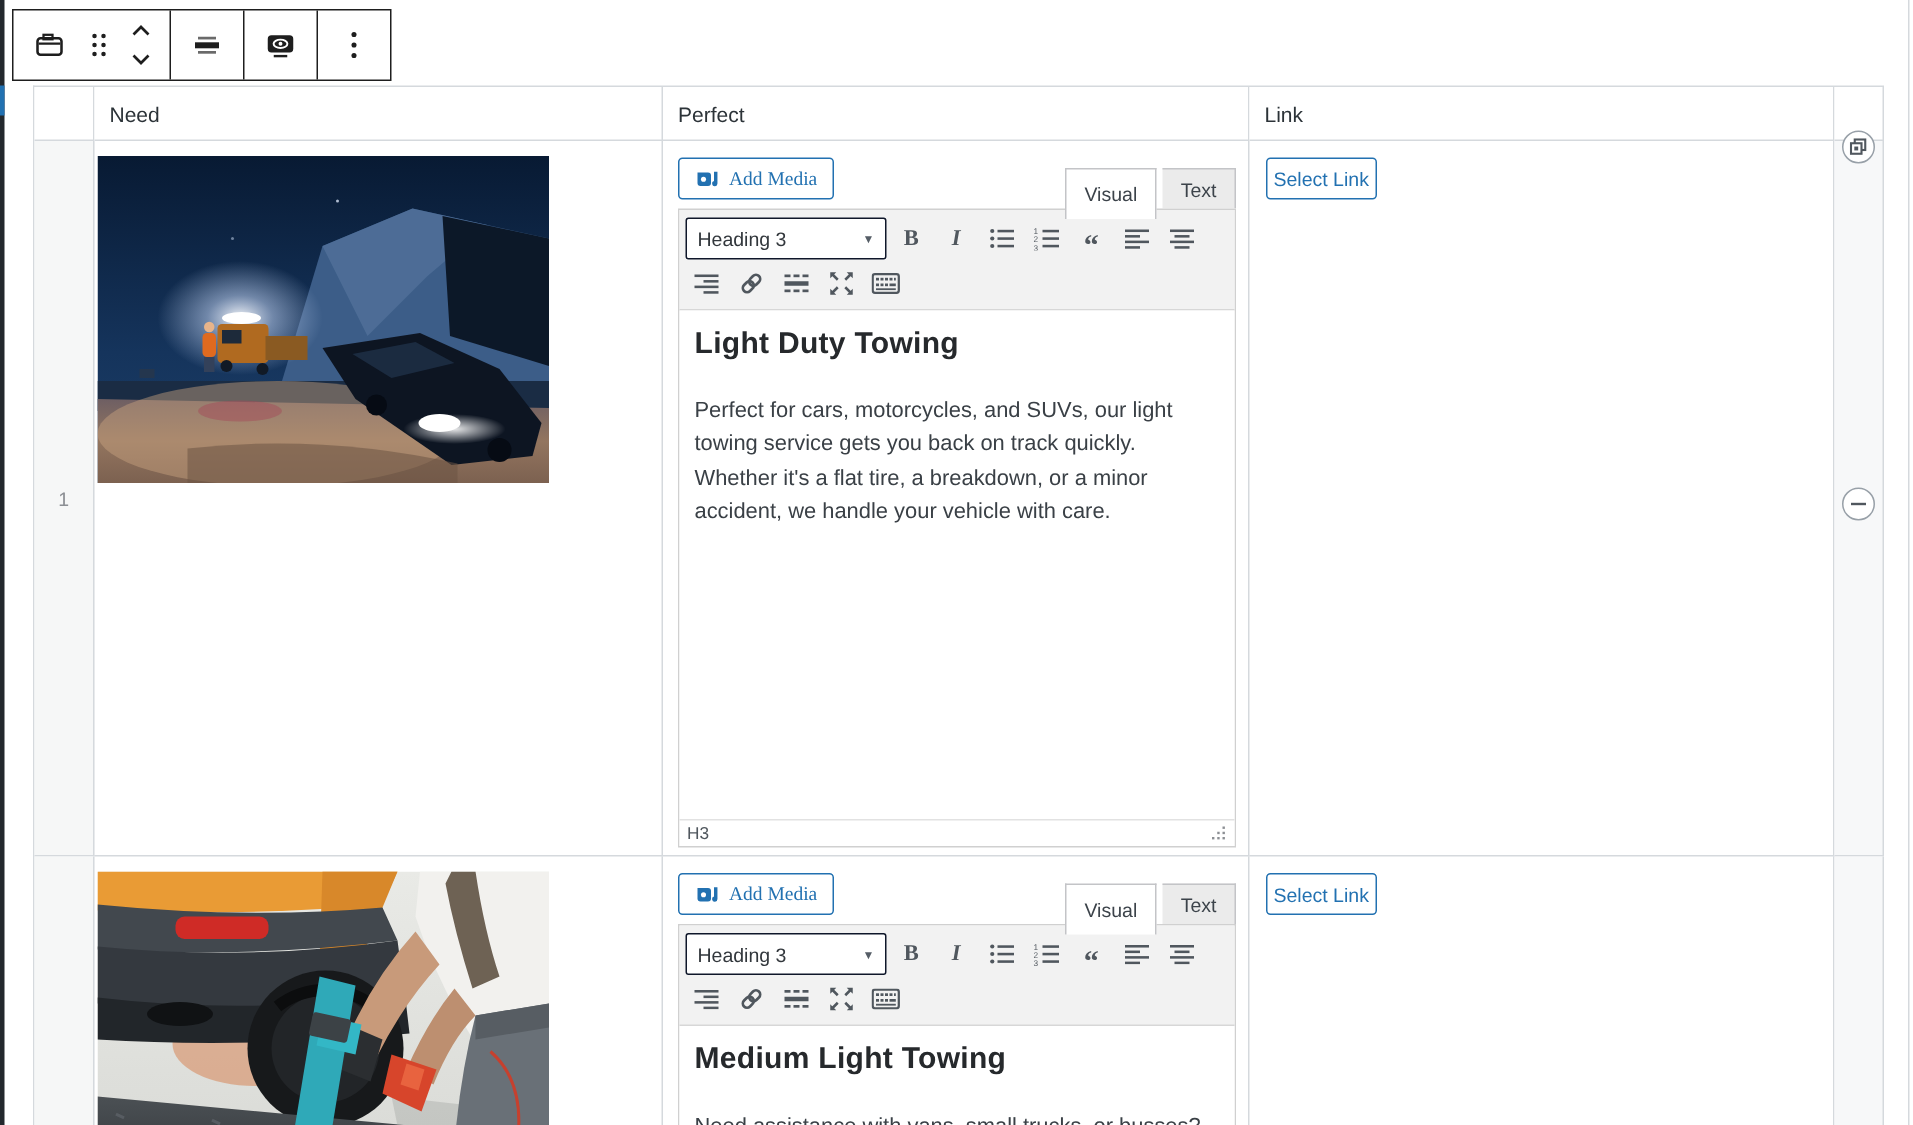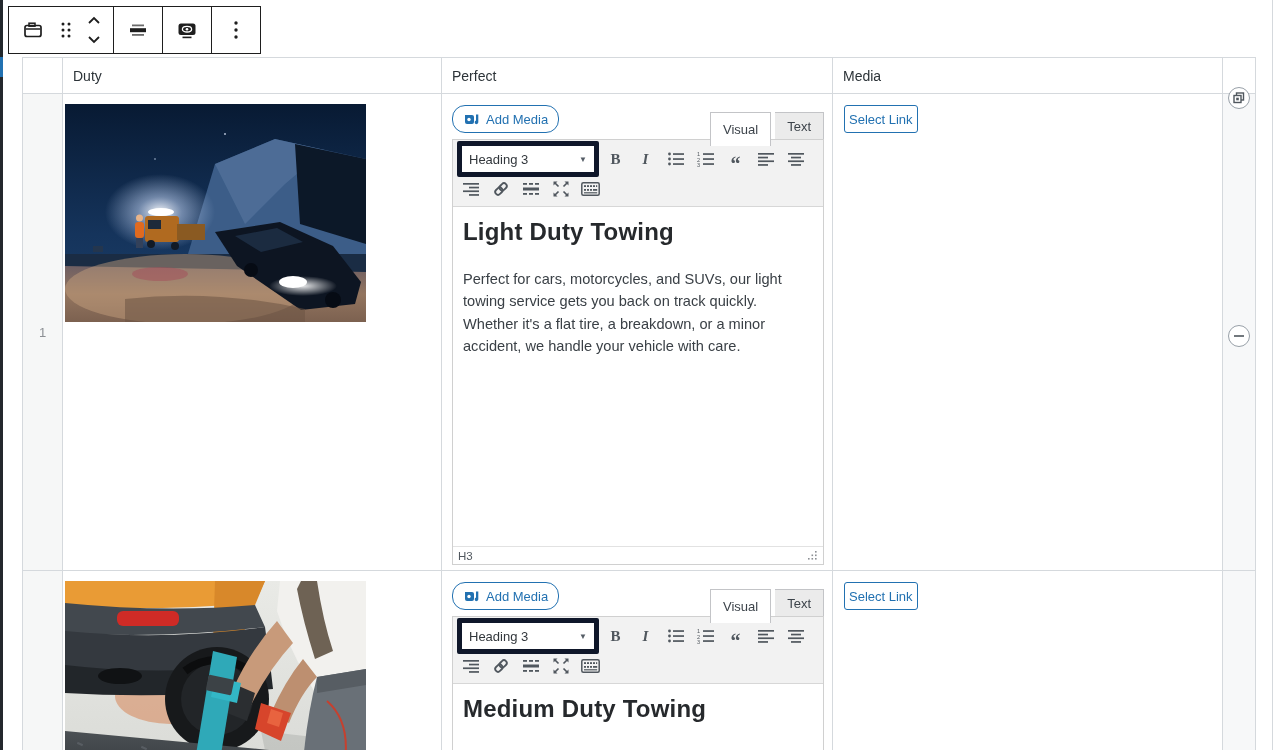--- a/index.html
+++ b/index.html
@@ -40,43 +40,43 @@
 
   
   .circle-btn{position:absolute;width:22px;height:22px;border-radius:50%;background:#fff;
     border:1px solid #98a0a8;display:flex;align-items:center;justify-content:center;
     cursor:pointer;z-index:10;padding:0;}
 
   
   .editor{width:372px;}
   .editor-top{display:flex;justify-content:space-between;align-items:flex-start;height:34px;}
   .add-media{display:flex;align-items:center;gap:6px;height:28px;padding:0 10px;
-    background:#fff;border:1px solid #2271b1;border-radius:13px;color:#2271b1;
-    font-size:13px;font-family:Liberation Sans, sans-serif;cursor:pointer;}
+    background:#fff;border:1px solid #2271b1;border-radius:3px;color:#2271b1;
+    font-size:13px;font-family:Liberation Serif, serif;cursor:pointer;}
   .tabs{display:flex;align-items:flex-end;height:34px;}
   .tab{font-size:13px;color:#3c434a;padding:0 12px;display:flex;align-items:center;
     border:1px solid #c3c4c7;cursor:pointer;font-family:"Liberation Sans",sans-serif;background:#ebebeb;height:27px;}
   .tab-visual{background:#fff;border-bottom:none;height:34px;position:relative;z-index:3;margin-bottom:-7px;}
   .tab-text{border-left:none;margin-left:4px;border-bottom:none;margin-top:16px;}
 
   .editor-frame{border:1px solid #d0d0d0;position:relative;z-index:1;background:#fff;}
   .mce-toolbar{background:#f2f2f2;border-bottom:1px solid #d7d7d7;padding:4px 4px 2px 4px;}
   .mce-row{display:flex;align-items:center;gap:3px;height:30px;}
-  .mce-select{width:118px;height:26px;background:#fff;border:5px solid #0f172a;border-radius:2px;
+  .mce-select{width:118px;height:26px;background:#fff;border:1px solid #0f172a;border-radius:2px;
     display:flex;align-items:center;justify-content:space-between;padding:0 7px;
     font-size:13px;color:#32373c;cursor:pointer;}
   .mce-caret{font-size:8px;color:#555d66;}
   .mce-btn{width:27px;height:25px;display:flex;align-items:center;justify-content:center;
     background:none;border:0;border-radius:2px;cursor:pointer;padding:0;color:#50575e;}
   .mce-btn .bold{font-size:15px;font-weight:bold;color:#50575e;font-family:"Liberation Serif",serif;}
   .mce-btn .italic{font-size:15px;font-style:italic;font-weight:bold;color:#50575e;font-family:"Liberation Serif",serif;}
   .mce-btn .quote{font-size:20px;font-weight:bold;color:#50575e;font-family:"Liberation Serif",serif;line-height:10px;margin-top:9px;}
 
   .mce-content{background:#fff;height:339px;padding:9px 10px;box-sizing:border-box;}
-  .mce-h3{font-size:24px;font-weight:700;color:#26292c;margin:2px 0 0 0;letter-spacing:.2px;}
+  .mce-h3{font-size:20px;font-weight:700;color:#26292c;margin:2px 0 0 0;letter-spacing:.2px;}
   .mce-p{font-size:14.6px;color:#3a4046;line-height:1.53;margin:22px 0 4px 0;}
 
   .mce-status{height:17px;border-top:1px solid #e2e2e2;display:flex;align-items:center;
     justify-content:space-between;padding:0 5px;font-size:11.5px;color:#50575e;background:#fff;gap:28px;}
 
   .select-link{height:28px;padding:0 4px;background:#fff;border:1px solid #2271b1;
     border-radius:3px;color:#2271b1;font-size:13px;cursor:pointer;font-family:"Liberation Sans",sans-serif;}
 </style>
 </head>
 <body>
@@ -144,23 +144,23 @@
             <circle cx="3" cy="10" r="1.7" fill="#1e1e1e"></circle>
             <circle cx="3" cy="17" r="1.7" fill="#1e1e1e"></circle>
         </svg>
       </button>
     </div>
   </div>
 
   <div class="acf-table">
 
     <div class="cell th"></div>
-    <div class="cell th">Duty</div>
+    <div class="cell th">Need</div>
     <div class="cell th">Perfect</div>
-    <div class="cell th">Media</div>
+    <div class="cell th">Link</div>
     <div class="cell th"></div>
 
     <div class="cell num-cell">
       <span>1</span>
     </div>
 
     <div class="cell img-cell">
       <svg class="row-img" width="301" height="218" viewBox="0 0 301 218">
         <defs>
           <linearGradient id="sky1" x1="0" y1="0" x2="0" y2="1">
@@ -544,21 +544,21 @@
                       <rect x="6" y="7" width="2" height="1.8"></rect>
                       <rect x="9" y="7" width="2" height="1.8"></rect>
                       <rect x="12" y="7" width="4.2" height="1.8"></rect>
                     <rect x="3" y="10.2" width="13.2" height="1.2"></rect>
                   </g>
                 </svg>
               </button>
             </div>
           </div>
           <div class="mce-content">
-            <h3 class="mce-h3">Medium Duty Towing</h3>
+            <h3 class="mce-h3">Medium Light Towing</h3>
             <p class="mce-p">Need assistance with vans, small trucks, or busses?</p>
           </div>
         </div>
       </div>
     </div>
 
     <div class="cell link-cell">
       <button class="select-link">Select Link</button>
     </div>
 

